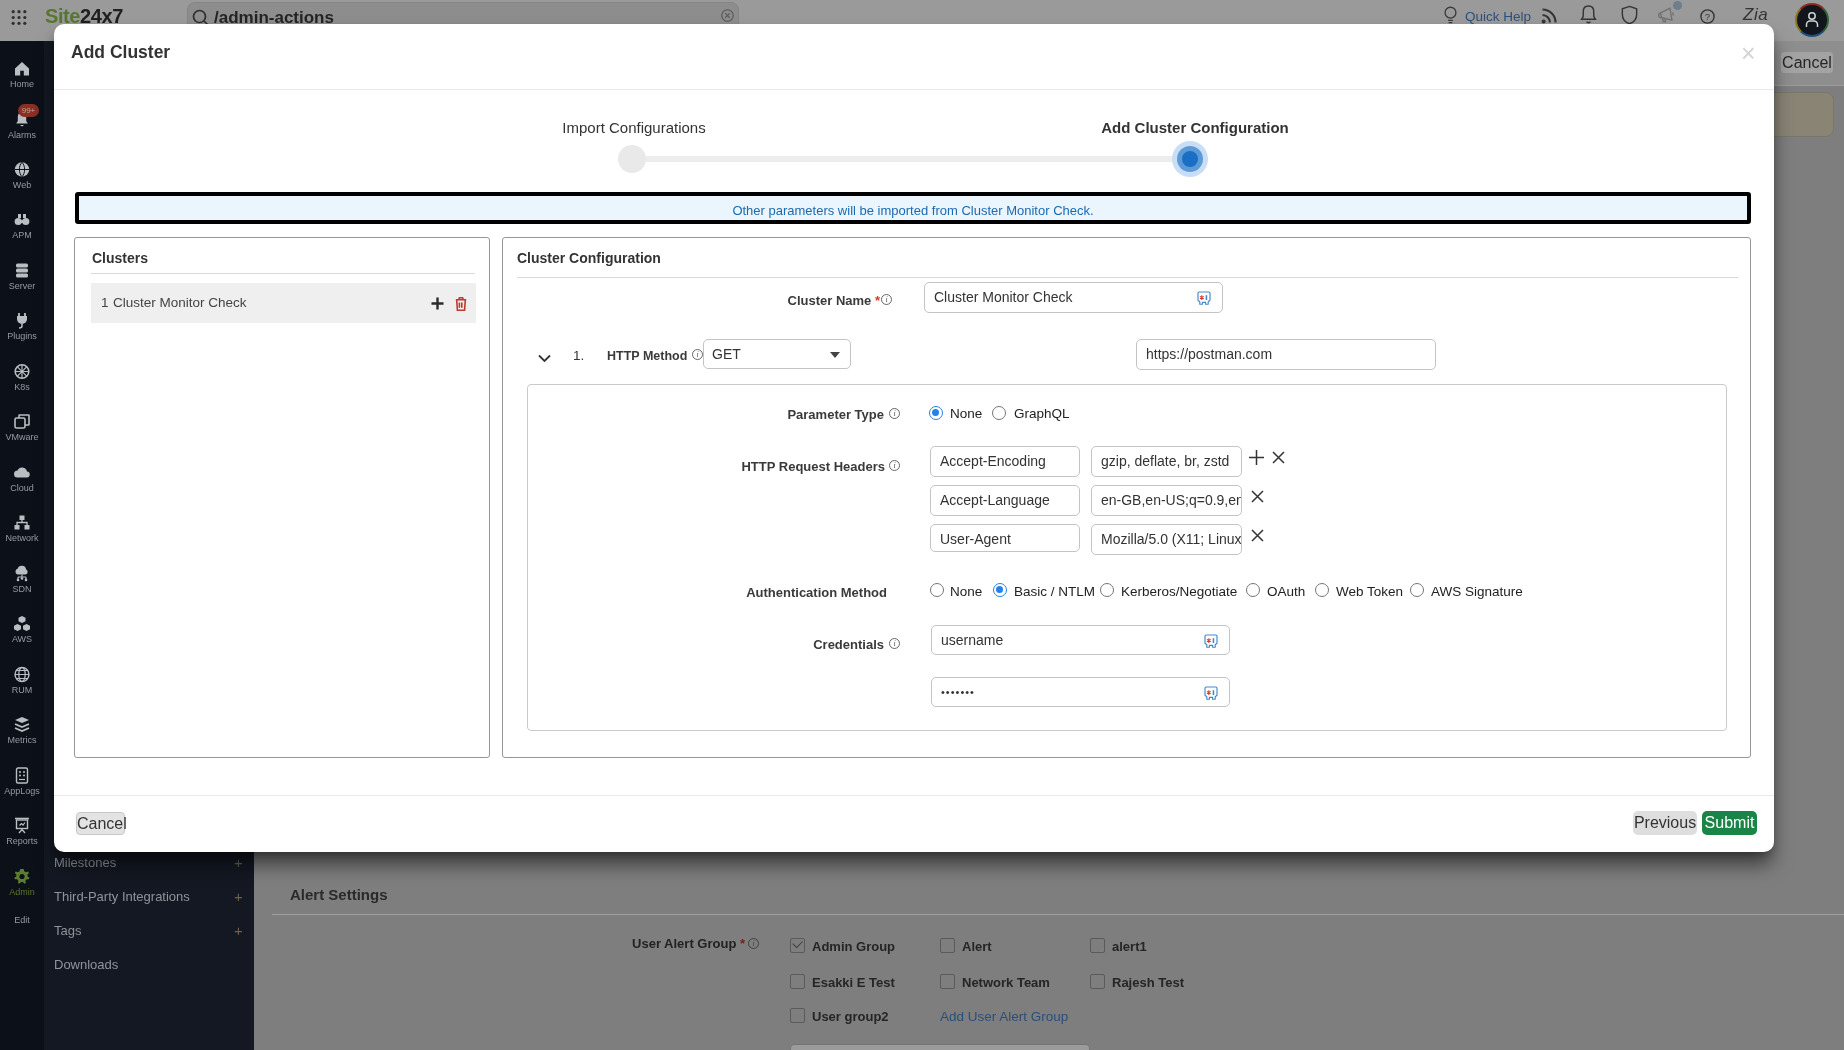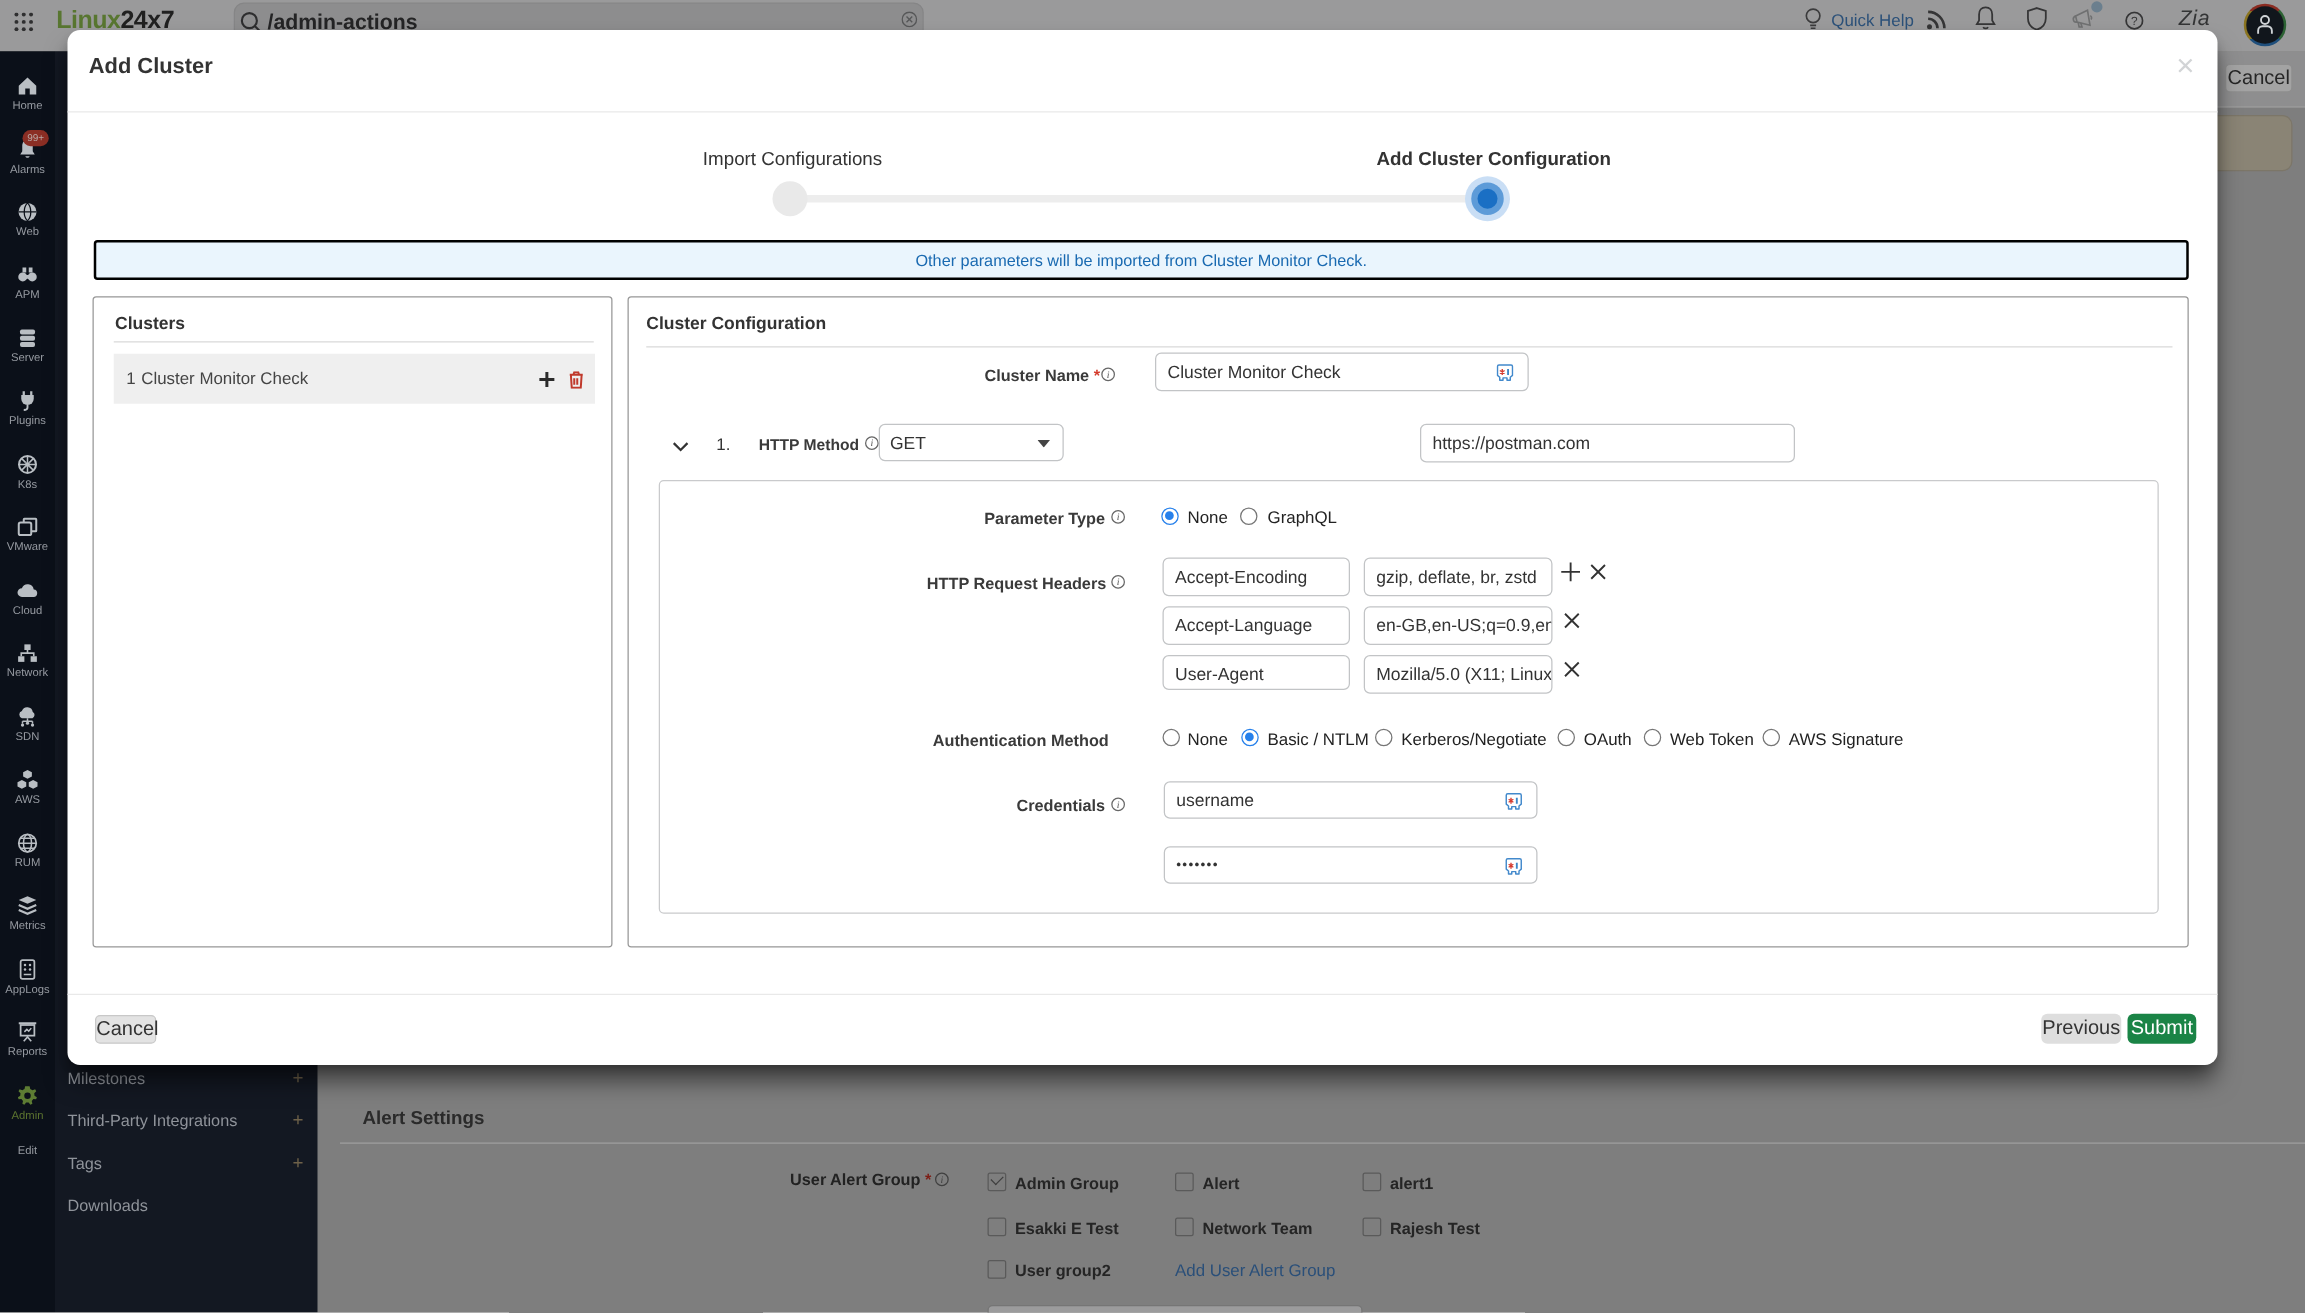--- a/index.html
+++ b/index.html
@@ -17,21 +17,21 @@
 .menuplus { position:absolute; left:190px; color:#6e6149; font-size:15px; font-weight:400; }
 
 #modal { position:absolute; left:54px; top:24px; width:1720px; height:828px; background:#ffffff; border-radius:10px; box-shadow:0 14px 20px -2px rgba(0,0,0,0.55), 0 4px 10px -4px rgba(0,0,0,0.3); }
 #modal > * { margin-top:4px; }
 #modal .hd { position:absolute; left:0; top:0; width:100%; height:62px; border-bottom:1px solid #e9e9e9; }
 #modal .hd .t { position:absolute; left:17px; top:14px; font-size:17.5px; font-weight:700; color:#333; }
 #modal .close { position:absolute; left:1687px; top:11px; font-size:25px; color:#d2d4d6; font-weight:400; }
 .steplabel { position:absolute; top:91px; font-size:15px; color:#333; }
 #trk { position:absolute; left:578px; top:128px; width:558px; height:6px; background:#ededed; border-radius:3px; }
 .circ { position:absolute; border-radius:50%; }
-#infobar { position:absolute; left:21px; top:164px; width:1676px; height:32px; background:#eaf5fd; border:2px solid #000000; border-radius:3px; text-align:center; font-size:13px; color:#1a6ab1; line-height:30px; }
+#infobar { position:absolute; left:21px; top:164px; width:1676px; height:32px; background:#eaf5fd; border:4px solid #000000; border-radius:3px; text-align:center; font-size:13px; color:#1a6ab1; line-height:30px; }
 .panel { position:absolute; top:209px; height:521px; background:#fff; border:1px solid #979797; border-radius:3px; }
 .ptitle { position:absolute; font-size:14px; font-weight:700; color:#333; }
 .lbl { position:absolute; font-size:13px; font-weight:700; color:#3a3a3a; white-space:nowrap; }
 .inp { position:absolute; background:#fff; border:1px solid #c2c4c6; border-radius:5px; font-size:14px; color:#333; white-space:nowrap; overflow:hidden; }
 .inp span { display:block; padding-left:9px; }
 .radio { position:absolute; width:14px; height:14px; border-radius:50%; border:1.5px solid #767676; background:#fff; }
 .radio.sel { border:1.5px solid #2680eb; }
 .radio.sel::after { content:""; position:absolute; left:2px; top:2px; width:7px; height:7px; border-radius:50%; background:#2680eb; }
 .rlbl { position:absolute; font-size:13.5px; color:#222; white-space:nowrap; }
 .ico-i { position:absolute; width:11px; height:11px; border:1px solid #666; border-radius:50%; color:#555; font-size:8px; text-align:center; line-height:10px; font-family:"Liberation Serif",serif; font-style:italic; }
@@ -77,21 +77,21 @@
         <circle cx="9" cy="2" r="1.9"></circle>
         <circle cx="16" cy="2" r="1.9"></circle>
         <circle cx="2" cy="9" r="1.9"></circle>
         <circle cx="9" cy="9" r="1.9"></circle>
         <circle cx="16" cy="9" r="1.9"></circle>
         <circle cx="2" cy="16" r="1.9"></circle>
         <circle cx="9" cy="16" r="1.9"></circle>
         <circle cx="16" cy="16" r="1.9"></circle>
       </g>
   </svg>
-  <div class="abs" style="left:45px; top:5px; font-size:20px; font-weight:700; letter-spacing:-0.4px;"><span style="color:#587630;">Linux</span><span style="color:#202020;">24x7</span></div>
+  <div class="abs" style="left:45px; top:5px; font-size:20px; font-weight:700; letter-spacing:-0.4px;"><span style="color:#587630;">Site</span><span style="color:#202020;">24x7</span></div>
   <div class="abs" style="left:187px; top:2px; width:552px; height:35px; background:#8d8d8e; border:1px solid #858586; border-radius:8px;"></div>
   <svg class="abs" style="left:192px; top:9px;" width="17" height="17" viewBox="0 0 17 17">
       <circle cx="7.5" cy="7.5" r="6" stroke="#2e2e2f" stroke-width="1.7" fill="none"></circle>
       <path d="M12 12 L16 16" stroke="#2e2e2f" stroke-width="1.7"></path>
     </svg>
   <div class="abs" style="left:214px; top:8px; font-size:17px; font-weight:700; color:#242425;">/admin-actions</div>
   <svg class="abs" style="left:721px; top:9px;" width="13" height="13" viewBox="0 0 17 17">
       <circle cx="8.5" cy="8.5" r="7.5" stroke="#565758" stroke-width="1.4" fill="none"></circle>
       <path d="M5.5 5.5 L11.5 11.5 M11.5 5.5 L5.5 11.5" stroke="#565758" stroke-width="1.4"></path>
     </svg>

